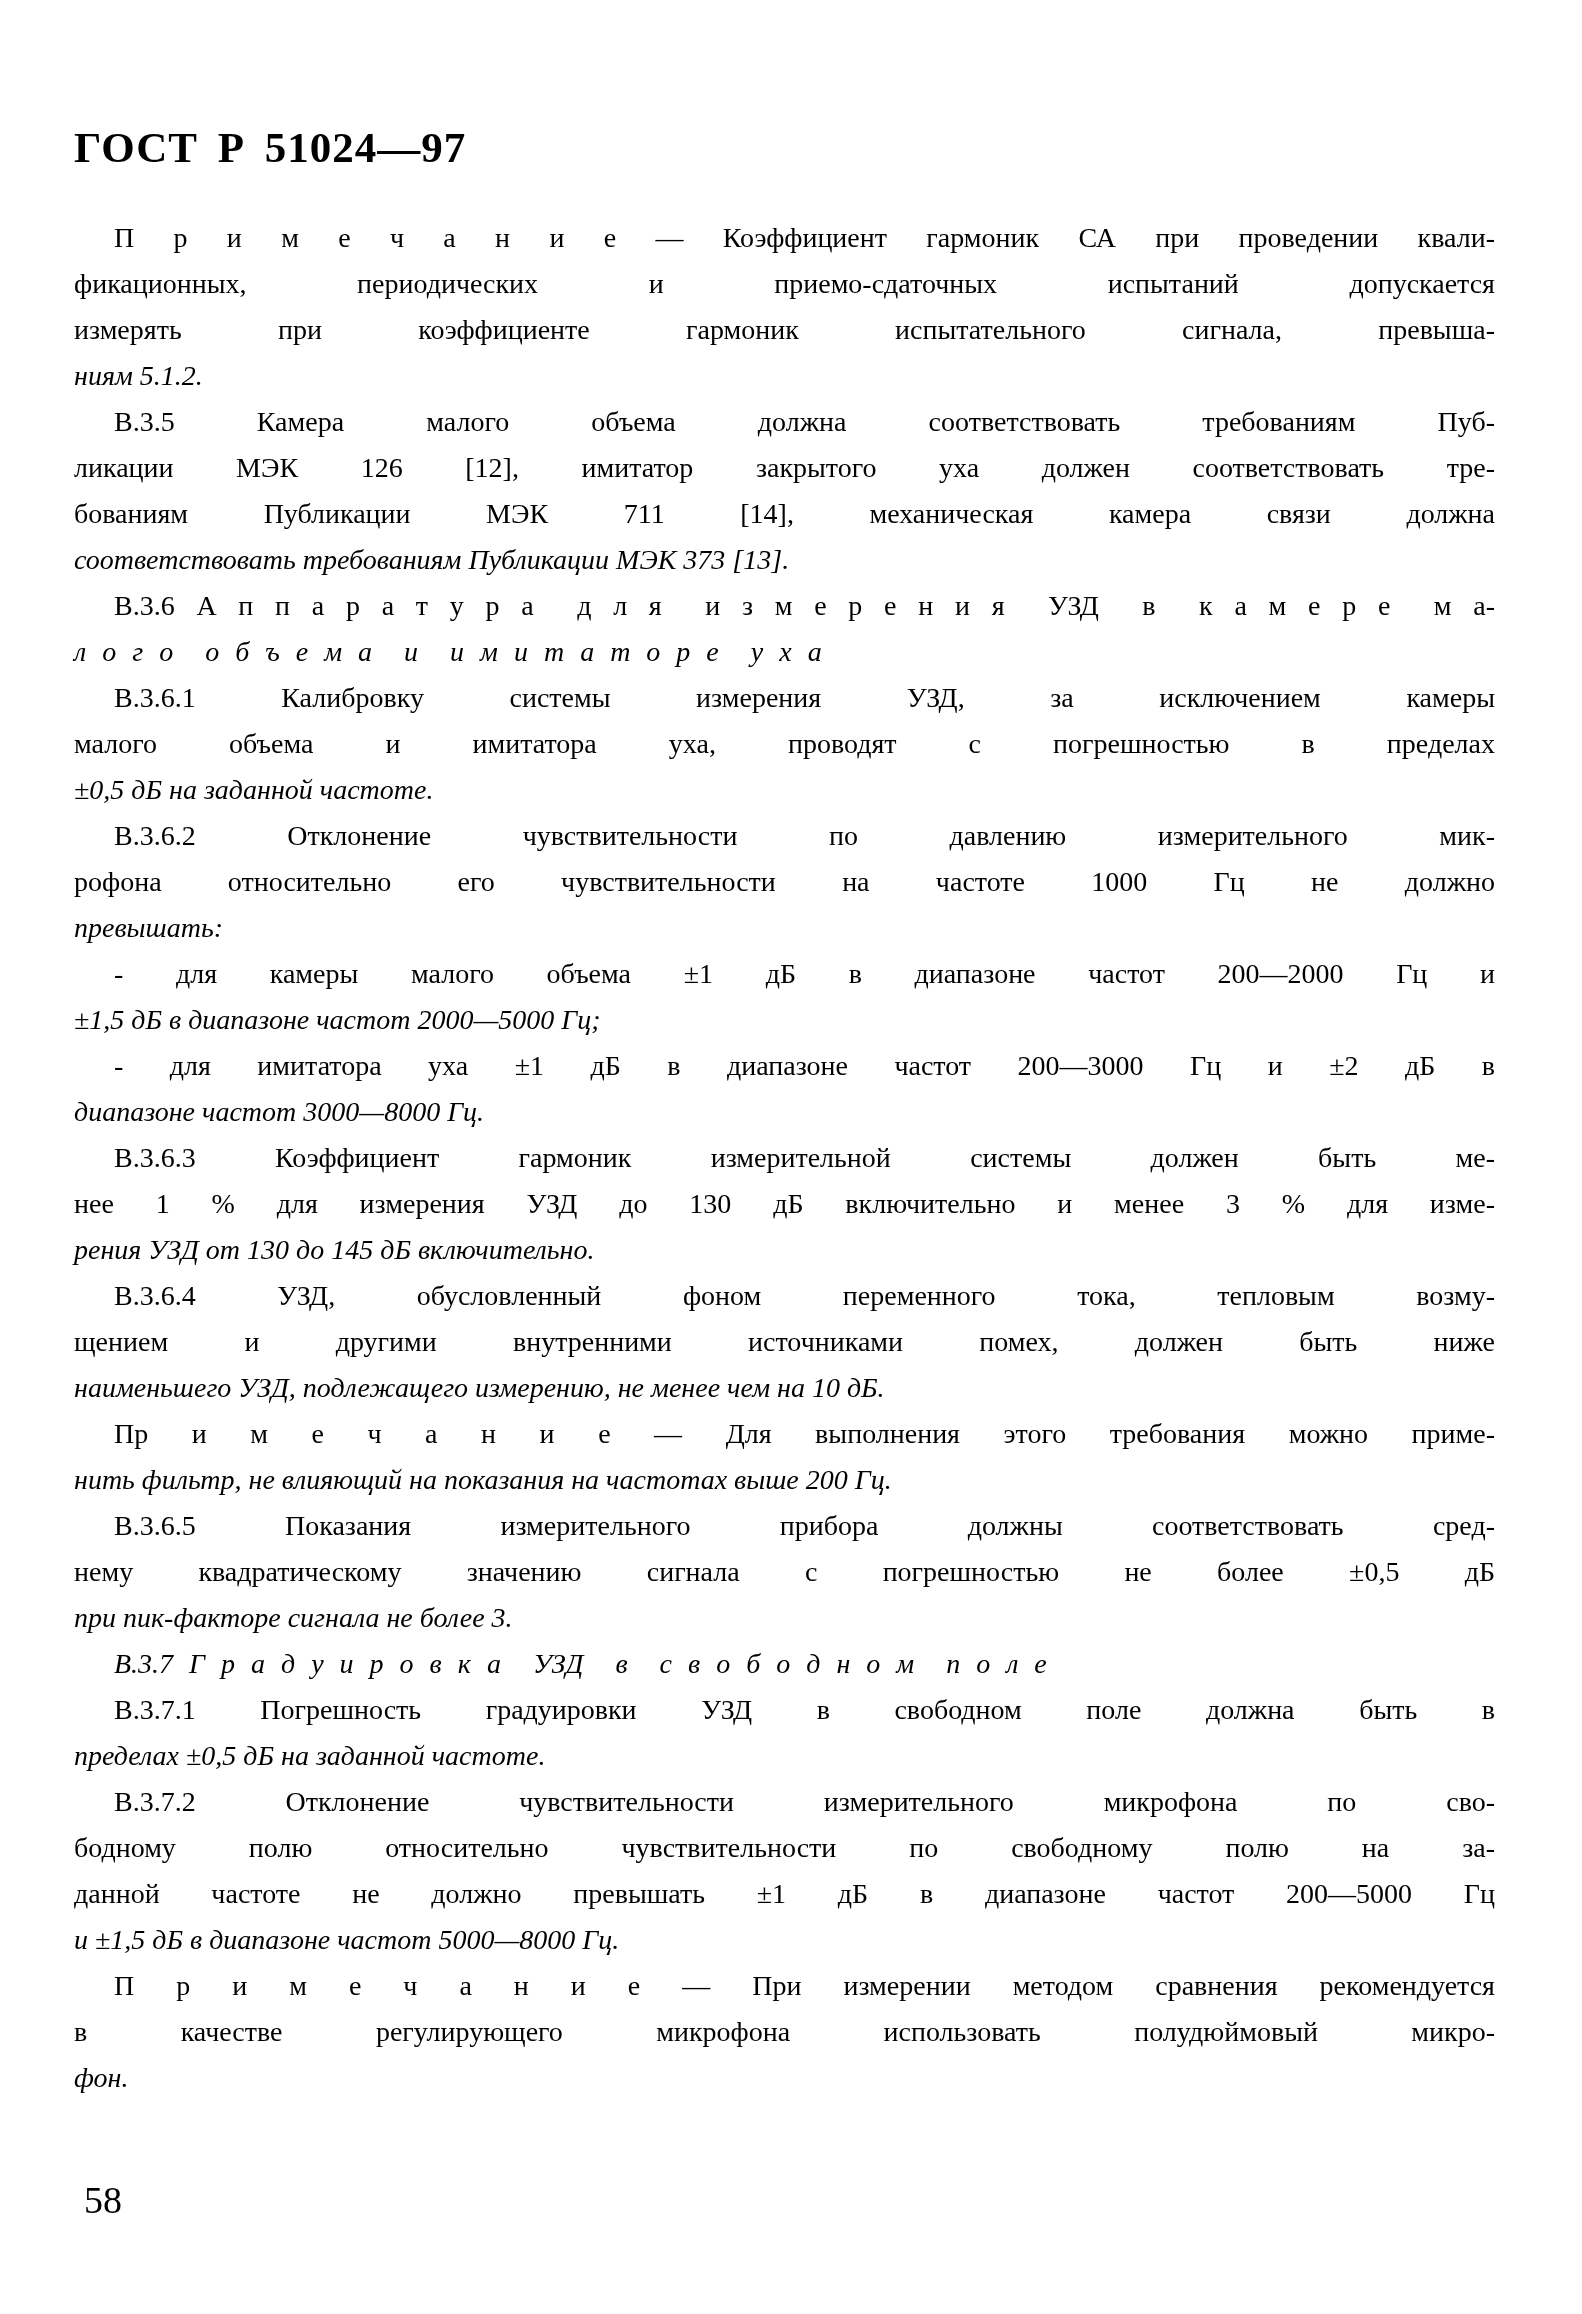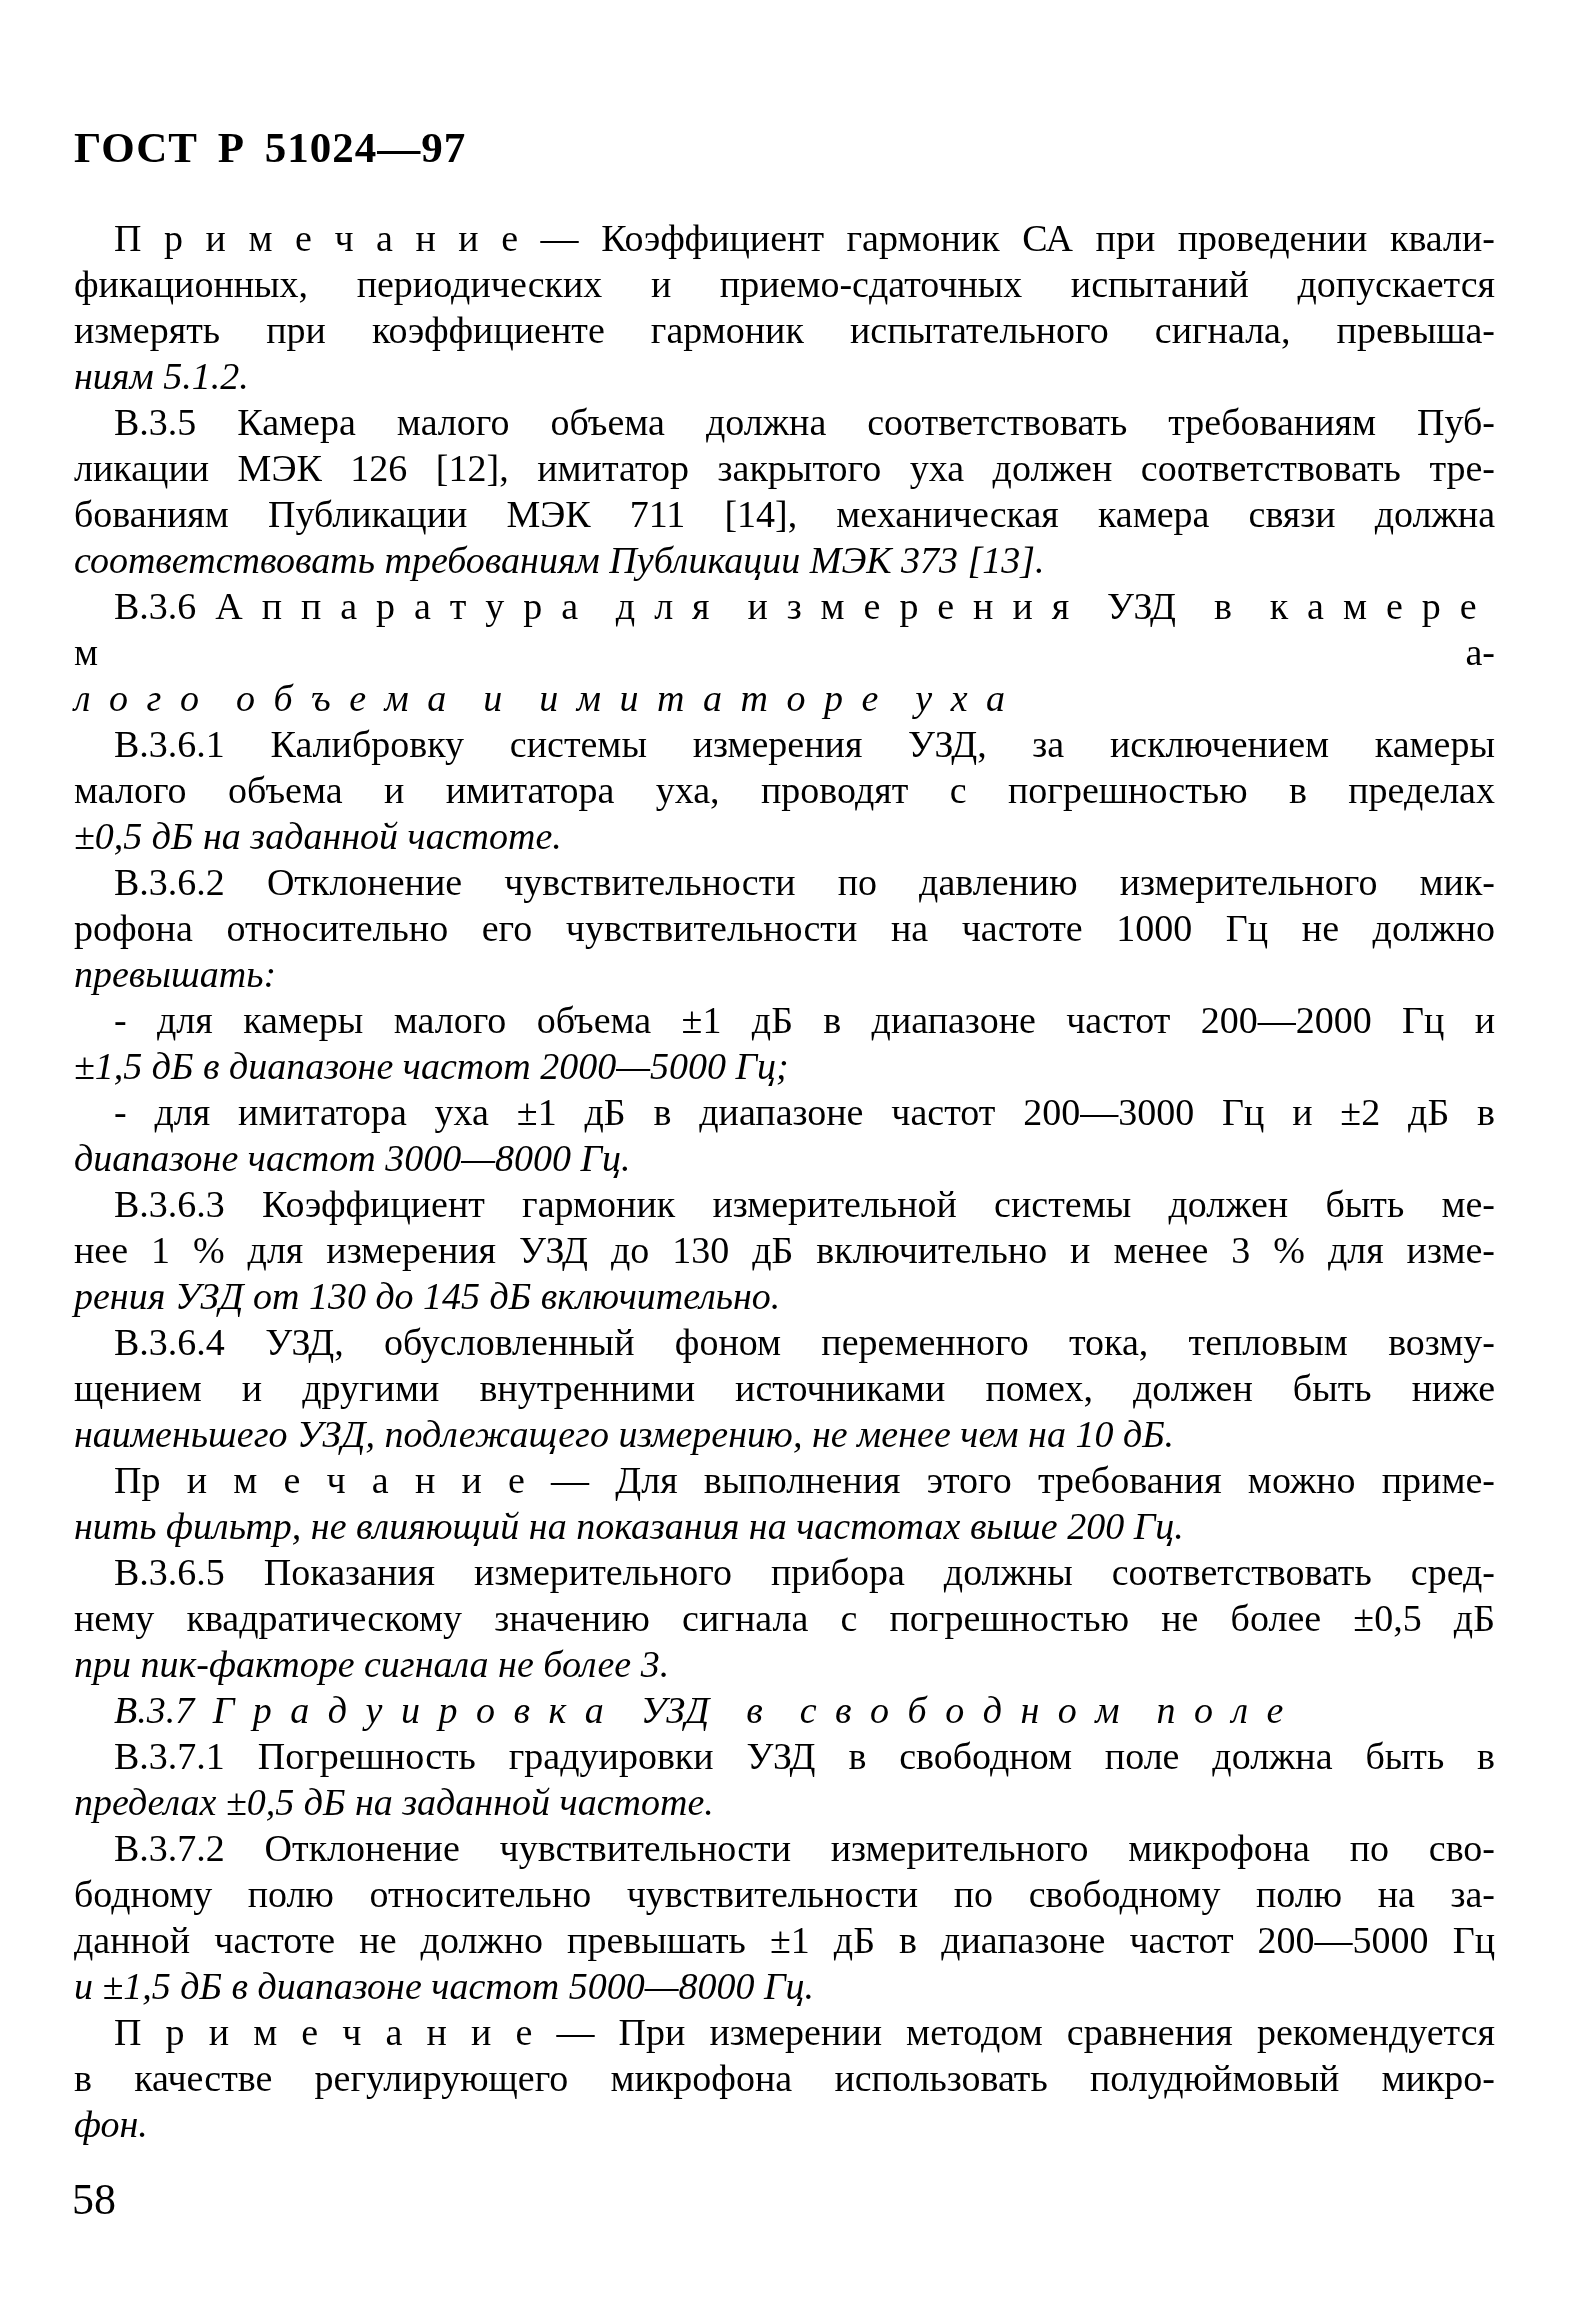--- a/index.html
+++ b/index.html
@@ -17,36 +17,36 @@
   .doc-header {
     font-size: 43px;
     line-height: 44px;
     font-weight: bold;
     letter-spacing: 1px;
     word-spacing: 8px;
     margin-bottom: 45px;
     white-space: nowrap;
   }
   .doc-body {
-    font-size: 38px;
+    font-size: 28px;
     line-height: 46px;
   }
   .paragraph { margin: 0; }
   .line {
     text-align: justify;
     text-align-last: justify;
   }
   .line.first { text-indent: 40px; }
   .line.last { text-align-last: left; font-style: italic; }
   .spaced-line { word-spacing: 9px; }
   .page-number {
     position: absolute;
-    left: 72px;
+    left: 84px;
     top: 2177px;
-    font-size: 44px;
+    font-size: 38px;
     line-height: 46px;
   }
 </style>
 </head>
 <body>
 
 <div class="page">
   <div class="doc-header">ГОСТ Р 51024—97</div>
 
   <div class="doc-body">

